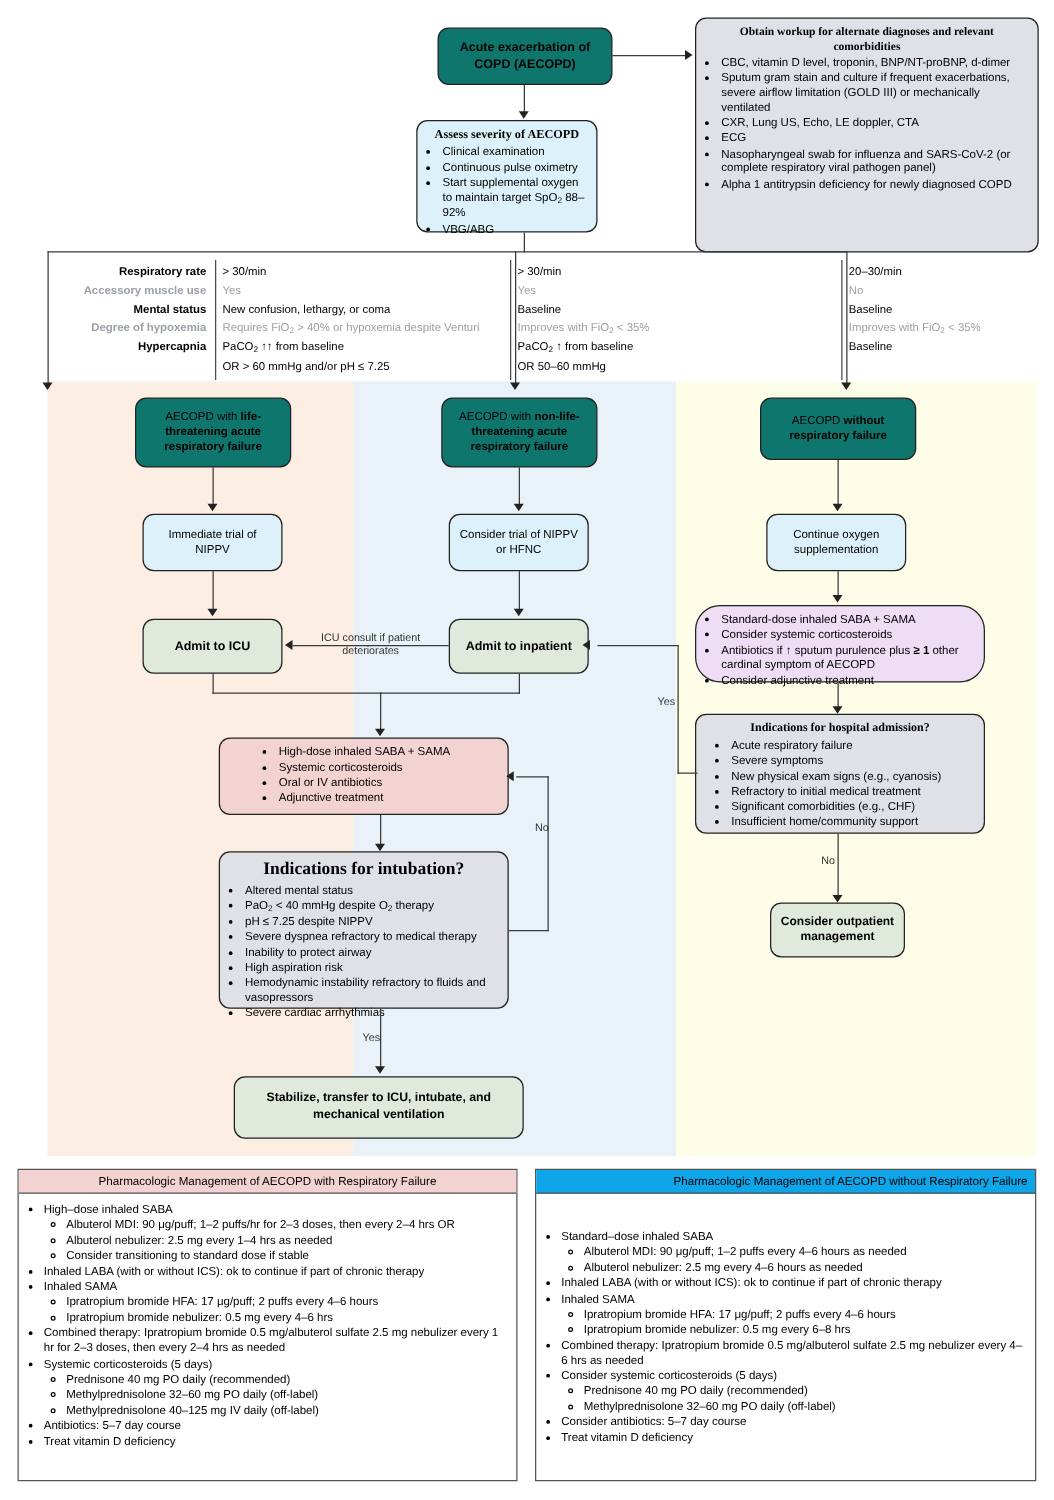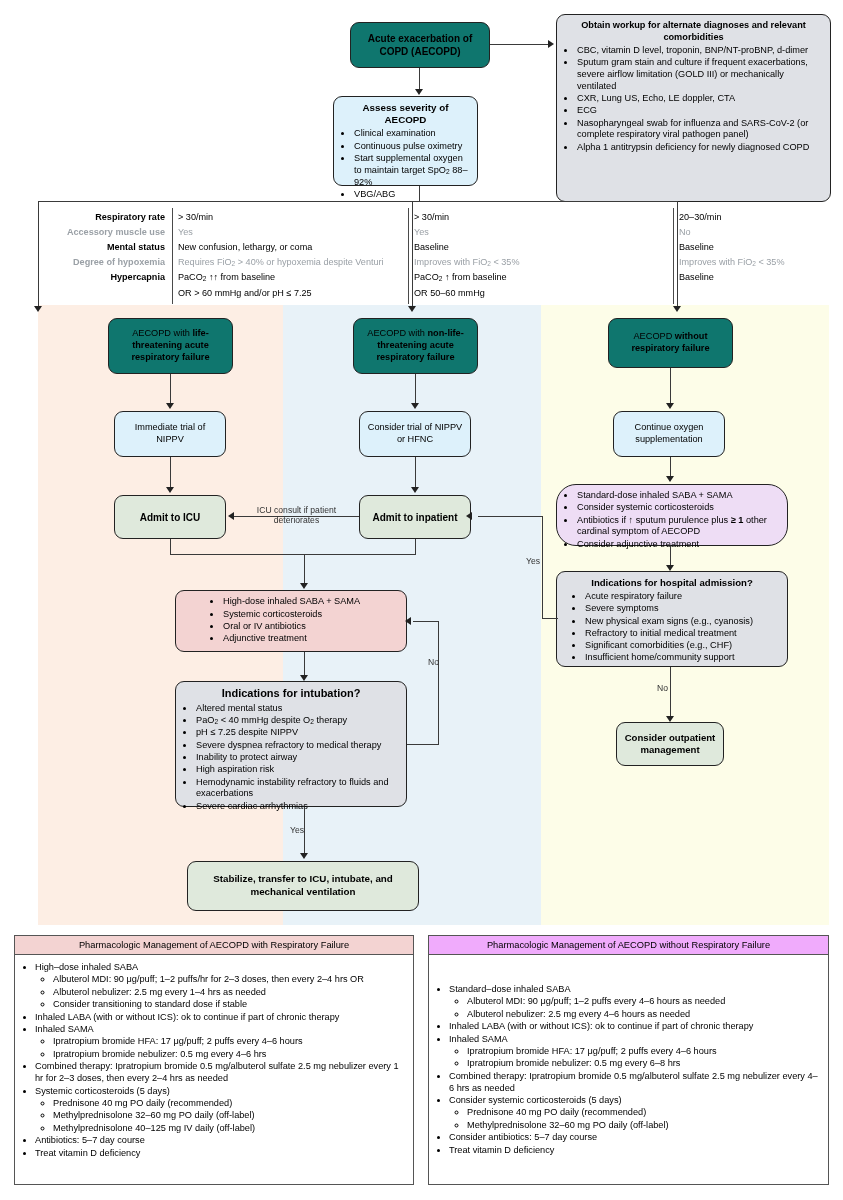--- a/index.html
+++ b/index.html
@@ -15,21 +15,21 @@
   .node{position:absolute;box-sizing:border-box;border:1.1px solid #222;
         border-radius:9px;padding:5px 7px;}
   .node.blue{background:#0f766e;}
   .node.lblue{background:#ddf1fb;}
   .node.grey{background:#dfe1e6;}
   .node.green{background:#dfe9dc;}
   .node.red{background:#f3d3d2;padding-left:20px;}
   .node.purple{background:#eeddf5;}
   .ctr{text-align:center;}
   .bold{font-weight:bold;}
-  .hd{font-weight:bold;text-align:center;display:block;margin-bottom:2px;line-height:1.25;}
+  .hd{font-weight:bold;text-align:center;display:block;margin-bottom:2px;line-height:1.25;font-family:Liberation Serif, serif;}
   ul.b{margin:0;padding-left:12px;list-style:disc;}
   ul.b li{margin:0 0 0.5px 0;line-height:1.28;padding-left:1px;}
   .node .ttl{display:block;line-height:1.3;}
 
   
   .ln{position:absolute;background:#3a3a3a;}
   .lnv{width:1.2px;}
   .lnh{height:1.2px;}
   .arw{position:absolute;width:0;height:0;}
   .arw.down{border-left:4.2px solid transparent;border-right:4.2px solid transparent;border-top:6px solid #222;}
@@ -42,21 +42,21 @@
   .crit .lbl{position:absolute;text-align:right;font-weight:bold;font-size:9.1px;white-space:nowrap;}
   .crit .lbl.dim{color:#9aa0a6;font-weight:bold;}
   .crit .val{position:absolute;font-size:9.1px;white-space:nowrap;}
   .crit .val.dim{color:#9aa0a6;}
   .vrule{position:absolute;width:1px;background:#4a4a4a;}
 
   
   .panel{position:absolute;box-sizing:border-box;border:1px solid #555;background:#fff;}
   .panel .phd{border-bottom:1px solid #555;text-align:center;padding:4px 6px;font-size:9.3px;}
   .panel.left .phd{background:#f3d3d2;}
-  .panel.right .phd{background:#f0abfc;}
+  .panel.right .phd{background:#0ea5e9;text-align:right;}
   .panel .pbody{padding:6px 8px 6px 4px;}
   .panel ul{margin:0;padding-left:16px;list-style:disc;}
   .panel ul li{line-height:1.33;font-size:9.2px;margin-bottom:0.2px;}
   .panel ul ul{margin:0;padding-left:18px;list-style:circle;}
   sub{font-size:0.72em;vertical-align:-0.22em;}
 </style>
 </head>
 <body>
 
 <div class="canvas">
@@ -208,29 +208,29 @@
       <li>High-dose inhaled SABA + SAMA</li>
       <li>Systemic corticosteroids</li>
       <li>Oral or IV antibiotics</li>
       <li>Adjunctive treatment</li>
     </ul>
   </div>
   <div class="ln lnv" style="left:304px;top:652px;height:26px;"></div>
   <div class="arw down" style="left:300px;top:675px;"></div>
 
   <div class="node grey" style="left:175px;top:681px;width:232px;height:126px;">
-    <span class="hd" style="font-size:11px;">Indications for intubation?</span>
+    <span class="hd" style="font-size:14px;">Indications for intubation?</span>
     <ul class="b">
       <li>Altered mental status</li>
       <li>PaO<sub>2</sub> &lt; 40 mmHg despite O<sub>2</sub> therapy</li>
       <li>pH ≤ 7.25 despite NIPPV</li>
       <li>Severe dyspnea refractory to medical therapy</li>
       <li>Inability to protect airway</li>
       <li>High aspiration risk</li>
-      <li>Hemodynamic instability refractory to fluids and exacerbations</li>
+      <li>Hemodynamic instability refractory to fluids and vasopressors</li>
       <li>Severe cardiac arrhythmias</li>
     </ul>
   </div>
 
   <div class="ln lnh" style="left:407px;top:744px;width:32px;"></div>
   <div class="ln lnv" style="left:438px;top:621px;height:124px;"></div>
   <div class="ln lnh" style="left:413px;top:621px;width:26px;"></div>
   <div class="arw left" style="left:405px;top:617px;"></div>
   <div class="edgelbl" style="left:428px;top:657px;">No</div>
 

